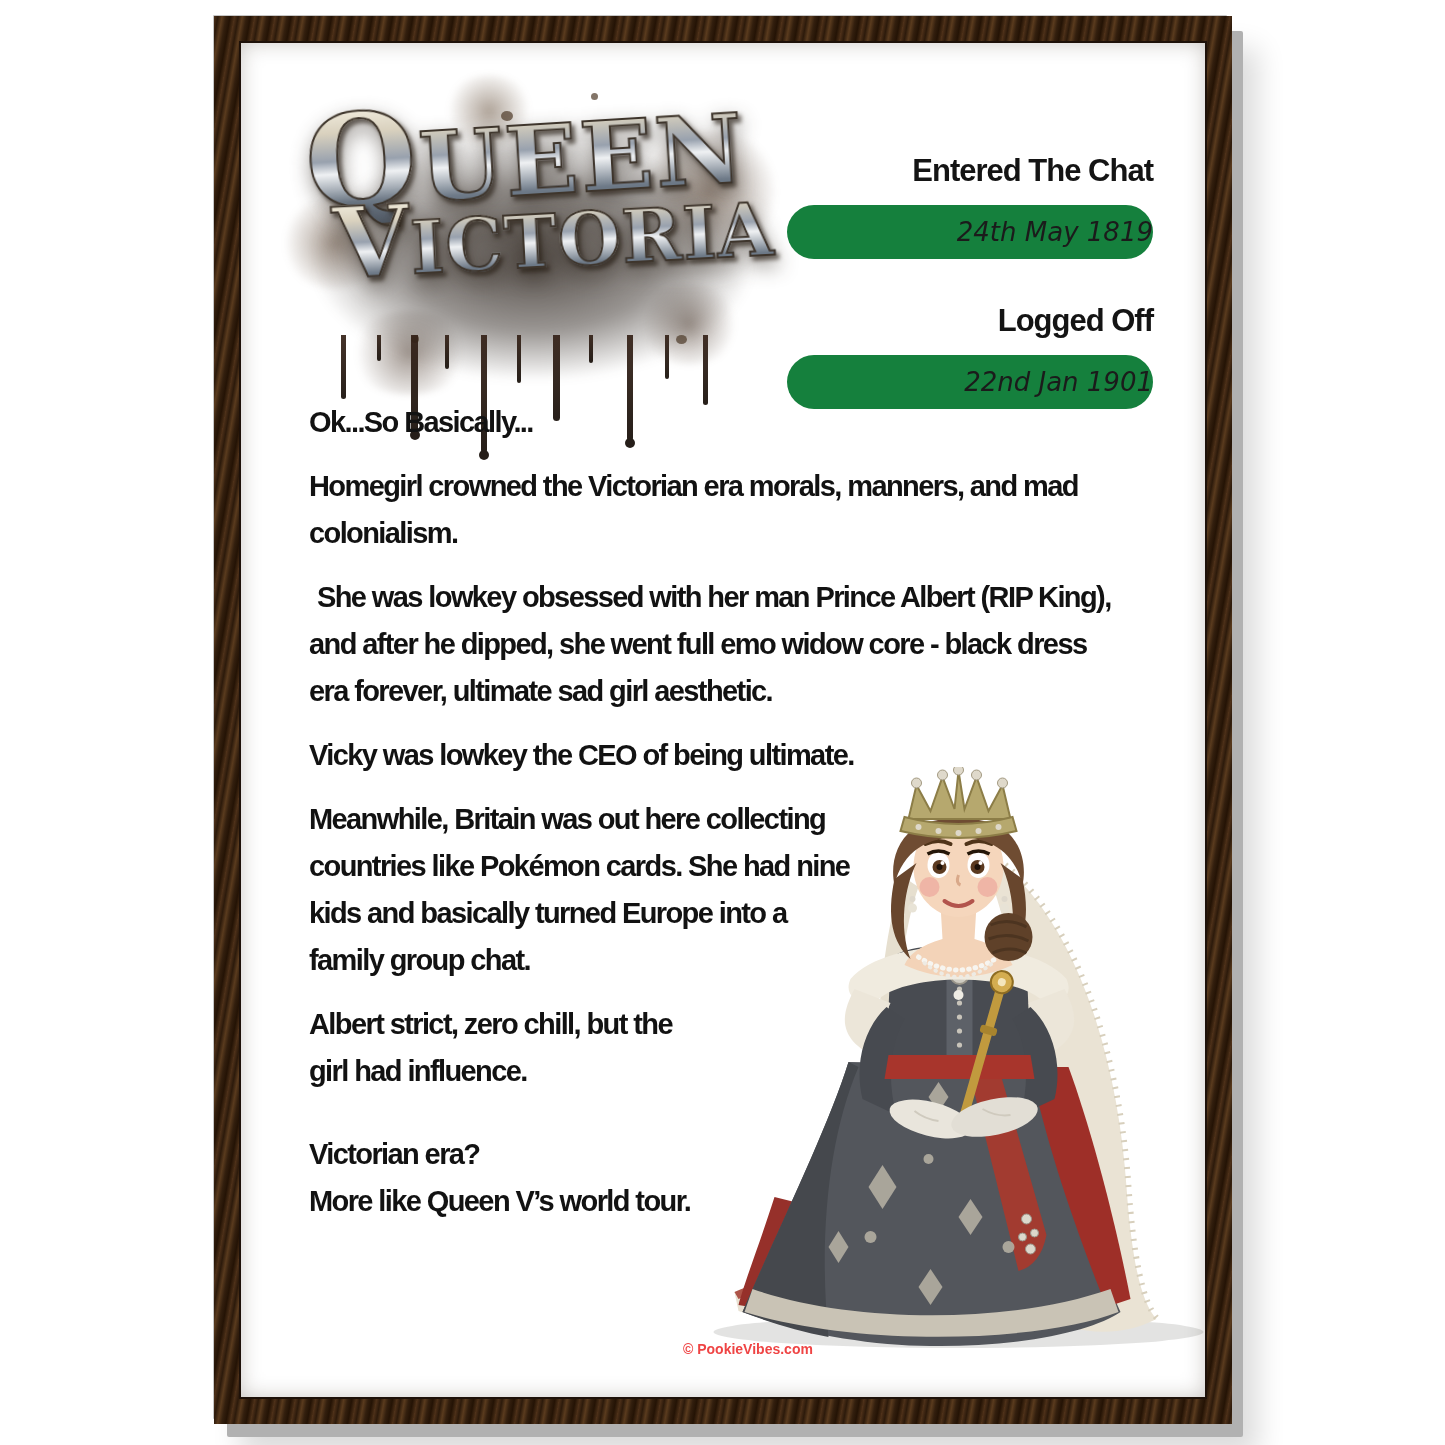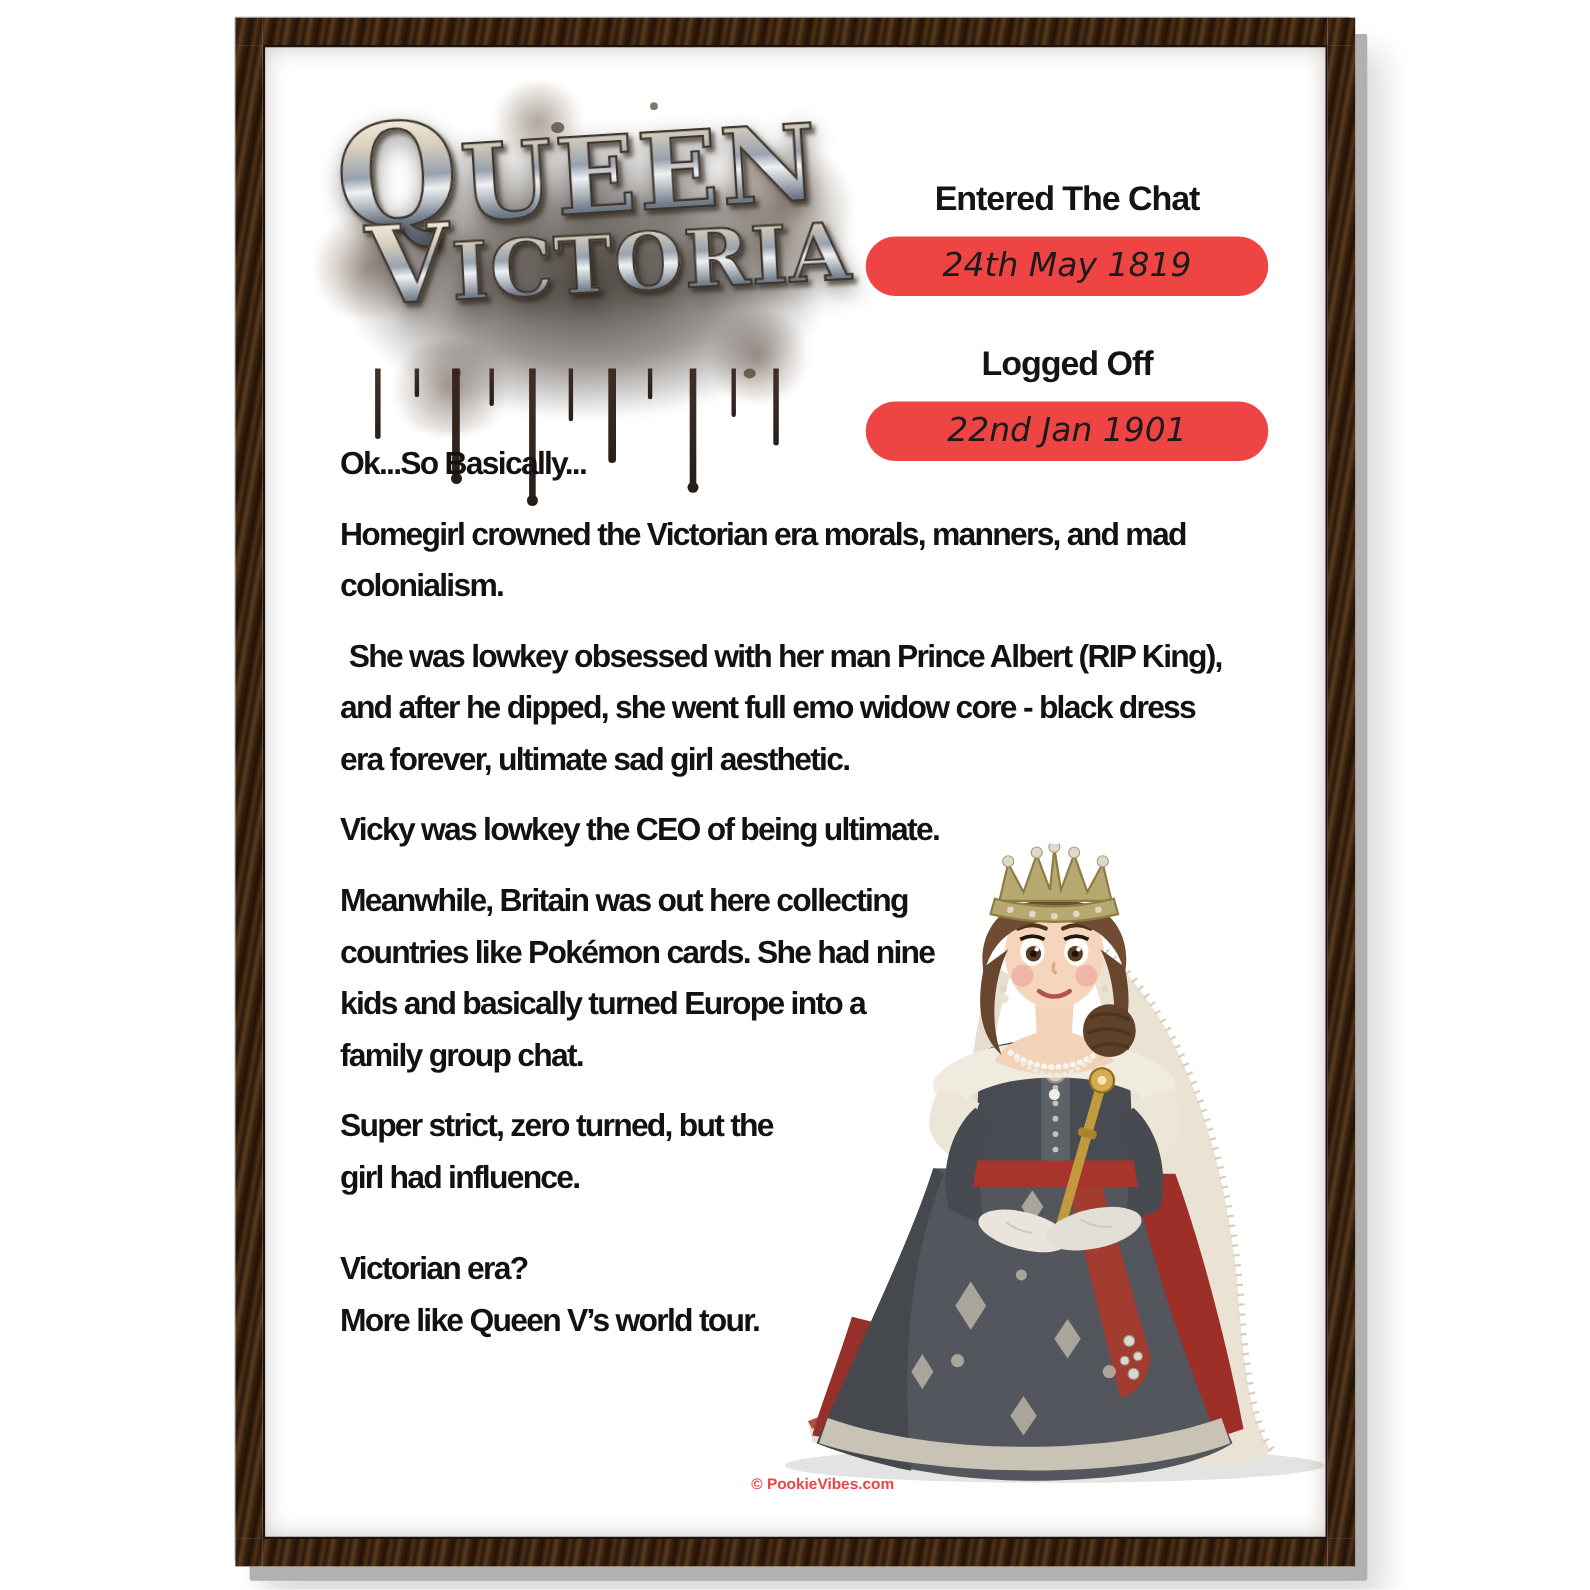--- a/index.html
+++ b/index.html
@@ -75,25 +75,25 @@
   .drip:nth-child(8){left:264px;height:28px;width:4px;}
   .drip:nth-child(9){left:302px;height:106px;}
   .drip:nth-child(10){left:340px;height:44px;width:4px;}
   .drip:nth-child(11){left:378px;height:70px;width:5px;}
   .drip.long::after {
     content:""; position:absolute; bottom:-7px; left:50%; transform:translateX(-50%);
     width:10px; height:10px; border-radius:50%; background:#140c06;
   }
 
   
-  .meta { position:absolute; left:548px; top:120px; width:366px; text-align:center; color:#141414; }
+  .meta { position:absolute; left:548px; top:110px; width:366px; text-align:right; color:#141414; }
   .meta-label { font-size:31px; line-height:40px; font-weight:bold; letter-spacing:-1px; margin-bottom:14px; }
   .pill {
-    height:54px; line-height:54px; background:#ef4444; border-radius:27px;
-    font-family:"DejaVu Sans", sans-serif; font-size:30px; font-style:italic; font-weight:500;
+    height:54px; line-height:54px; background:#15803d; border-radius:27px;
+    font-family:"DejaVu Sans", sans-serif; font-size:26px; font-style:italic; font-weight:500;
     color:#1b1b1b; margin-bottom:42px;
   }
 
   
   .body-copy { position:absolute; left:70px; top:358px; width:880px; color:#121212; }
   .para {
     font-family:"Liberation Sans", sans-serif; font-weight:bold;
     font-size:29px; line-height:47px; letter-spacing:-1.6px;
     white-space:pre; margin:0 0 17px 0;
   }
@@ -152,21 +152,21 @@
       <p class="para">Homegirl crowned the Victorian era morals, manners, and mad
 colonialism.</p>
       <p class="para indent">She was lowkey obsessed with her man Prince Albert (RIP King),
 and after he dipped, she went full emo widow core - black dress
 era forever, ultimate sad girl aesthetic.</p>
       <p class="para">Vicky was lowkey the CEO of being ultimate.</p>
       <p class="para">Meanwhile, Britain was out here collecting
 countries like Pokémon cards. She had nine
 kids and basically turned Europe into a
 family group chat.</p>
-      <p class="para">Super strict, zero turned, but the
+      <p class="para">Albert strict, zero chill, but the
 girl had influence.</p>
       <p class="para gap-top">Victorian era?
 More like Queen V’s world tour.</p>
     </div>
 
     <svg class="queen" viewBox="0 0 525 588" xmlns="http://www.w3.org/2000/svg">
       <ellipse cx="280" cy="565" rx="245" ry="16" fill="rgba(60,55,50,0.14)"></ellipse>
 
       <path d="M300,80 C400,140 440,300 448,420 C453,490 462,535 478,552 C440,572 396,566 360,550 C368,380 350,200 300,80 Z" fill="#eae3d4"></path>
       <path d="M305,82 C402,142 442,300 450,420 C455,490 464,536 479,552" stroke="#d7cfbc" stroke-width="6" fill="none" stroke-dasharray="2 7"></path>

